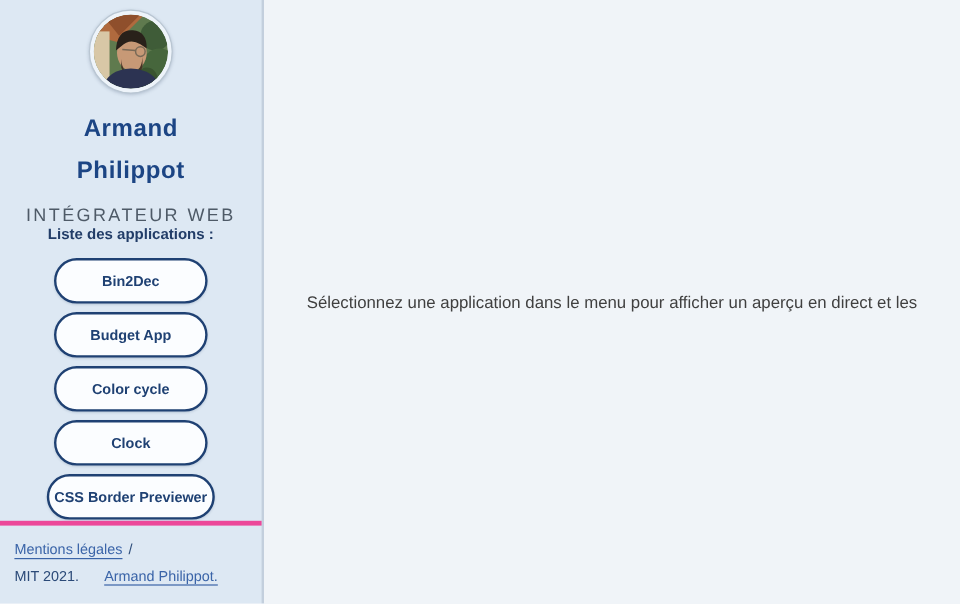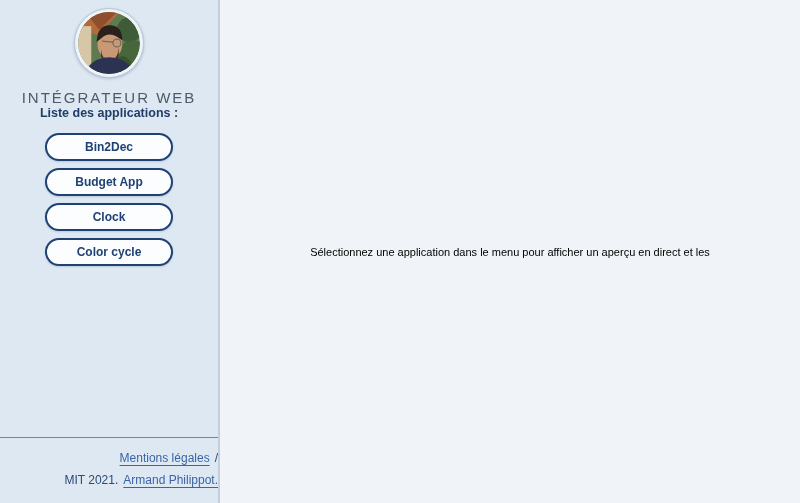--- a/index.html
+++ b/index.html
@@ -49,64 +49,64 @@
   }
   nav.app-nav {
     margin-top: 13px;
     flex: 1 1 auto; min-height: 0; overflow: hidden;
     display: flex; flex-direction: column; align-items: center;
     gap: 7px;
     width: 100%;
   }
   .app-btn {
     flex: 0 0 auto;
-    min-width: 128px; height: 28px;
+    min-width: 128px; height: 38px;
     padding: 0 4px;
     border: 2px solid #1f4173;
     border-radius: 999px;
     background: #fbfdff;
     color: #1f4173;
     font-family: "Liberation Sans", sans-serif;
     font-size: 12px; font-weight: bold;
     box-shadow: 0 1px 2px rgba(30,60,100,.18);
     cursor: pointer;
     white-space: nowrap;
   }
 
   .sidebar-footer {
     flex: 0 0 auto;
     width: 100%;
-    border-top: 1px solid #ec4899;
-    padding: 9px 0 12px 0;
-    text-align: right;
+    border-top: 4px solid #ec4899;
+    padding: 9px 0 12px 12px;
+    text-align: left;
     font-size: 12px;
     color: #2b4a78;
     line-height: 22px;
   }
   .sidebar-footer a {
     color: #3a64a8;
     text-decoration: underline;
     text-underline-offset: 3px;
     text-decoration-thickness: 1px;
     cursor: pointer;
   }
   .footer-sep { margin-left: 5px; }
-  .footer-license { margin-right: 5px; }
+  .footer-license { margin-right: 21px; }
 
   
   main {
     flex: 1 1 auto;
     display: flex; align-items: center; justify-content: center;
     background: #f0f4f8;
   }
   .empty-state {
     margin: 0;
     text-align: center;
-    font-size: 11px; line-height: 20px;
-    color: #000000;
+    font-size: 14px; line-height: 20px;
+    color: #404040;
   }
   .empty-state span { display: block; }
 </style>
 </head>
 <body>
 
 <aside class="sidebar">
 
   <div class="avatar-ring">
     <svg viewBox="0 0 70 70" aria-hidden="true">
@@ -126,29 +126,31 @@
         <ellipse cx="36" cy="36" rx="14" ry="17" fill="#c79976"></ellipse>
         <path d="M21,34 Q22,14 37,15 Q50,16 50,32 L44,28 Q34,22 26,30 Z" fill="#29211a"></path>
         <path d="M26,42 Q27,56 36,55 Q45,54 46,40 L46,50 Q42,58 36,58 Q28,57 26,50 Z" fill="#463325"></path>
         <circle cx="44" cy="35" r="4.5" fill="none" stroke="#7a6a57" stroke-width="1.4"></circle>
         <line x1="39.5" y1="34" x2="27" y2="33" stroke="#7a6a57" stroke-width="1.4"></line>
         <path d="M8,70 Q13,52 35,51 Q58,52 63,70 Z" fill="#2c3352"></path>
       </g>
     </svg>
   </div>
 
+  <h1 class="name">Armand Philippot</h1>
   <div class="role">INTÉGRATEUR WEB</div>
 
   <div class="nav-heading">Liste des applications :</div>
 
   <nav class="app-nav">
     <button class="app-btn">Bin2Dec</button>
     <button class="app-btn">Budget App</button>
+    <button class="app-btn">Color cycle</button>
     <button class="app-btn">Clock</button>
-    <button class="app-btn">Color cycle</button>
+    <button class="app-btn">CSS Border Previewer</button>
 
   </nav>
 
   <footer class="sidebar-footer">
     <div>
       <a>Mentions légales</a><span class="footer-sep">/</span>
     </div>
     <div>
       <span class="footer-license">MIT 2021.</span><a>Armand Philippot.</a>
     </div>

